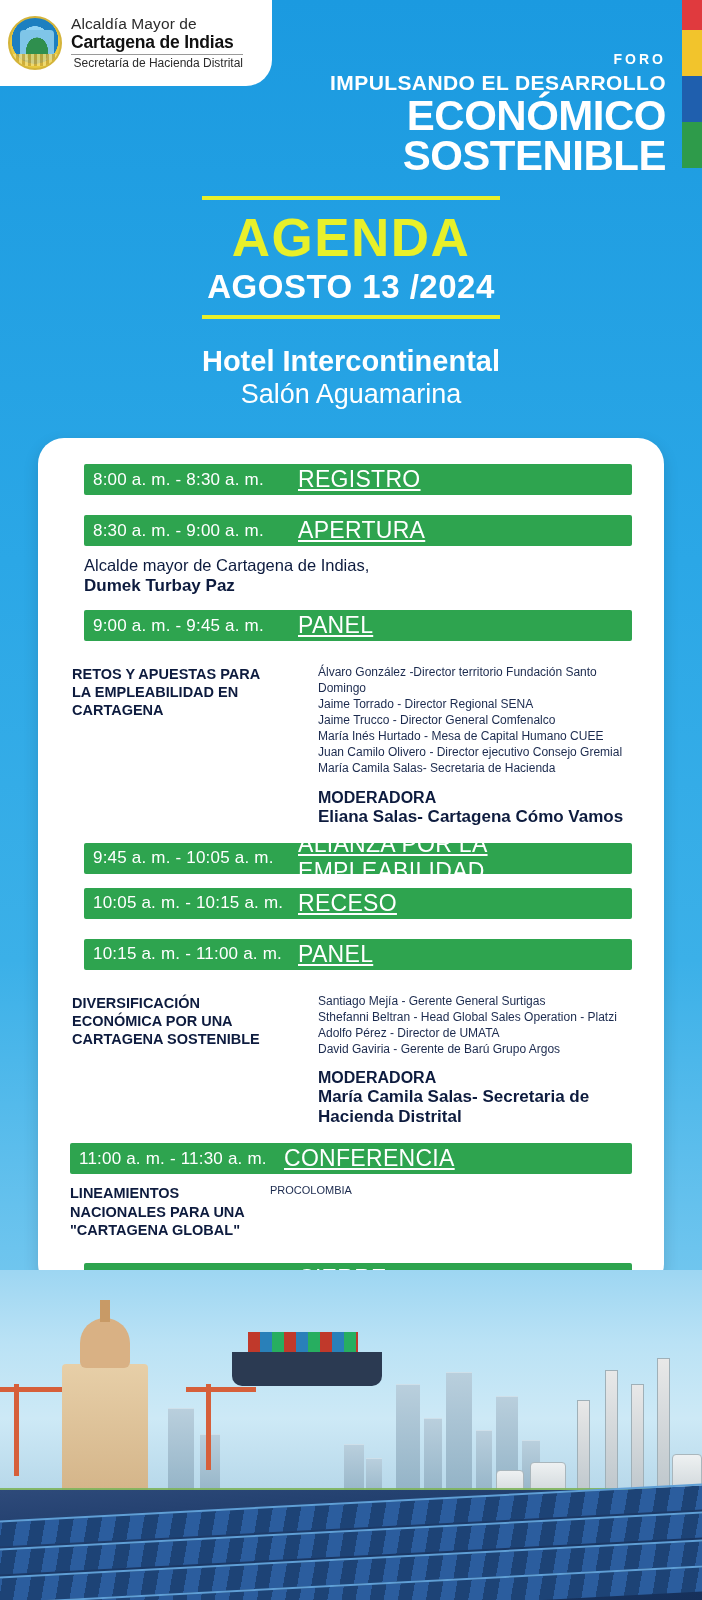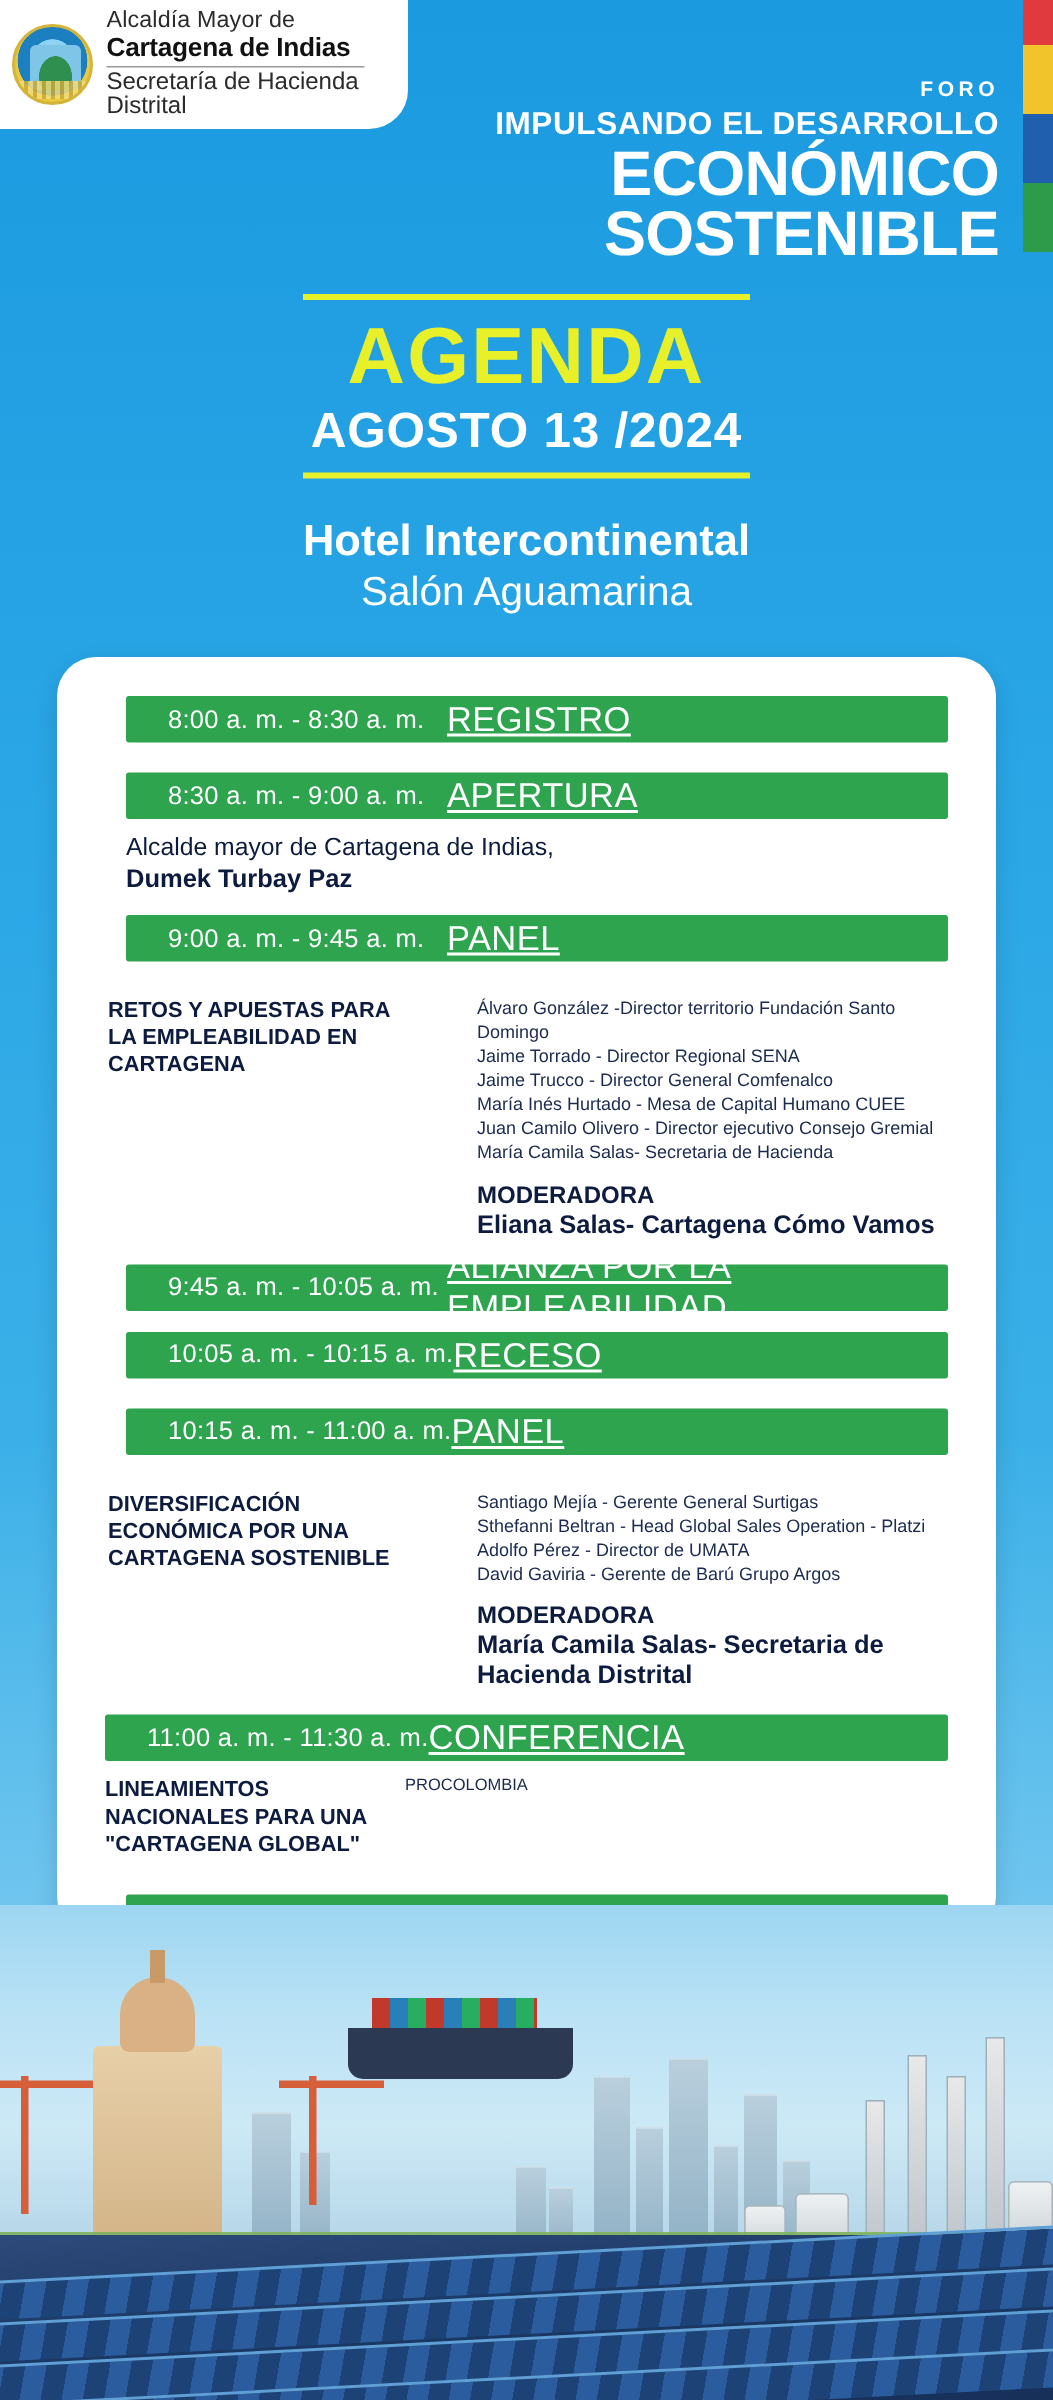--- a/index.html
+++ b/index.html
@@ -46,21 +46,21 @@
     content: "";
     position: absolute; left: 0; bottom: 2px; right: 0;
     height: 12px;
     background: repeating-linear-gradient(90deg,#caa93a 0 3px,#f0dc7a 3px 6px);
     opacity: .85;
   }
   .logo-text { margin-left: 9px; line-height: 1.05; }
   .logo-l1 { font-size: 15.5px; color: #2b2b2b; letter-spacing: .1px; }
   .logo-l2 { font-size: 17.5px; color: #111; font-weight: bold; letter-spacing: -.2px; }
   .logo-rule { height: 1px; background: #9a9a9a; margin: 3px 0 2px 0; width: 172px; }
-  .logo-l3 { font-size: 16px; color: #2b2b2b; width: 172px; }
+  .logo-l3 { font-size: 12px; color: #2b2b2b; text-align: right; width: 172px; }
 
   .foro-block {
     position: absolute;
     top: 28px; right: 36px;
     text-align: right;
     color: #ffffff;
     line-height: 1;
     margin-top: 24px;
   }
   .foro-kicker { font-size: 14px; letter-spacing: 3px; font-weight: bold; }
@@ -103,21 +103,21 @@
   .bar {
     background: #2ea44f;
     color: #ffffff;
     height: 31px;
     display: flex;
     align-items: center;
     border-radius: 2px;
   }
   .bar .time {
     font-size: 17px;
-    padding-left: 28px;
+    padding-left: 9px;
     min-width: 214px;
     letter-spacing: .2px;
   }
   .bar .type { font-size: 23px; letter-spacing: .3px; text-decoration: underline; }
   .bar.indent-2 { margin-left: 14px; }
   .bar.indent-3 { margin-left: 0; }
 
   .sub-block { padding: 10px 0 6px 14px; }
   .sub-line1 { font-size: 16.5px; color: #0d1b3e; }
   .sub-line2 { font-size: 17px; color: #0d1b3e; font-weight: bold; margin-top: 1px; }

